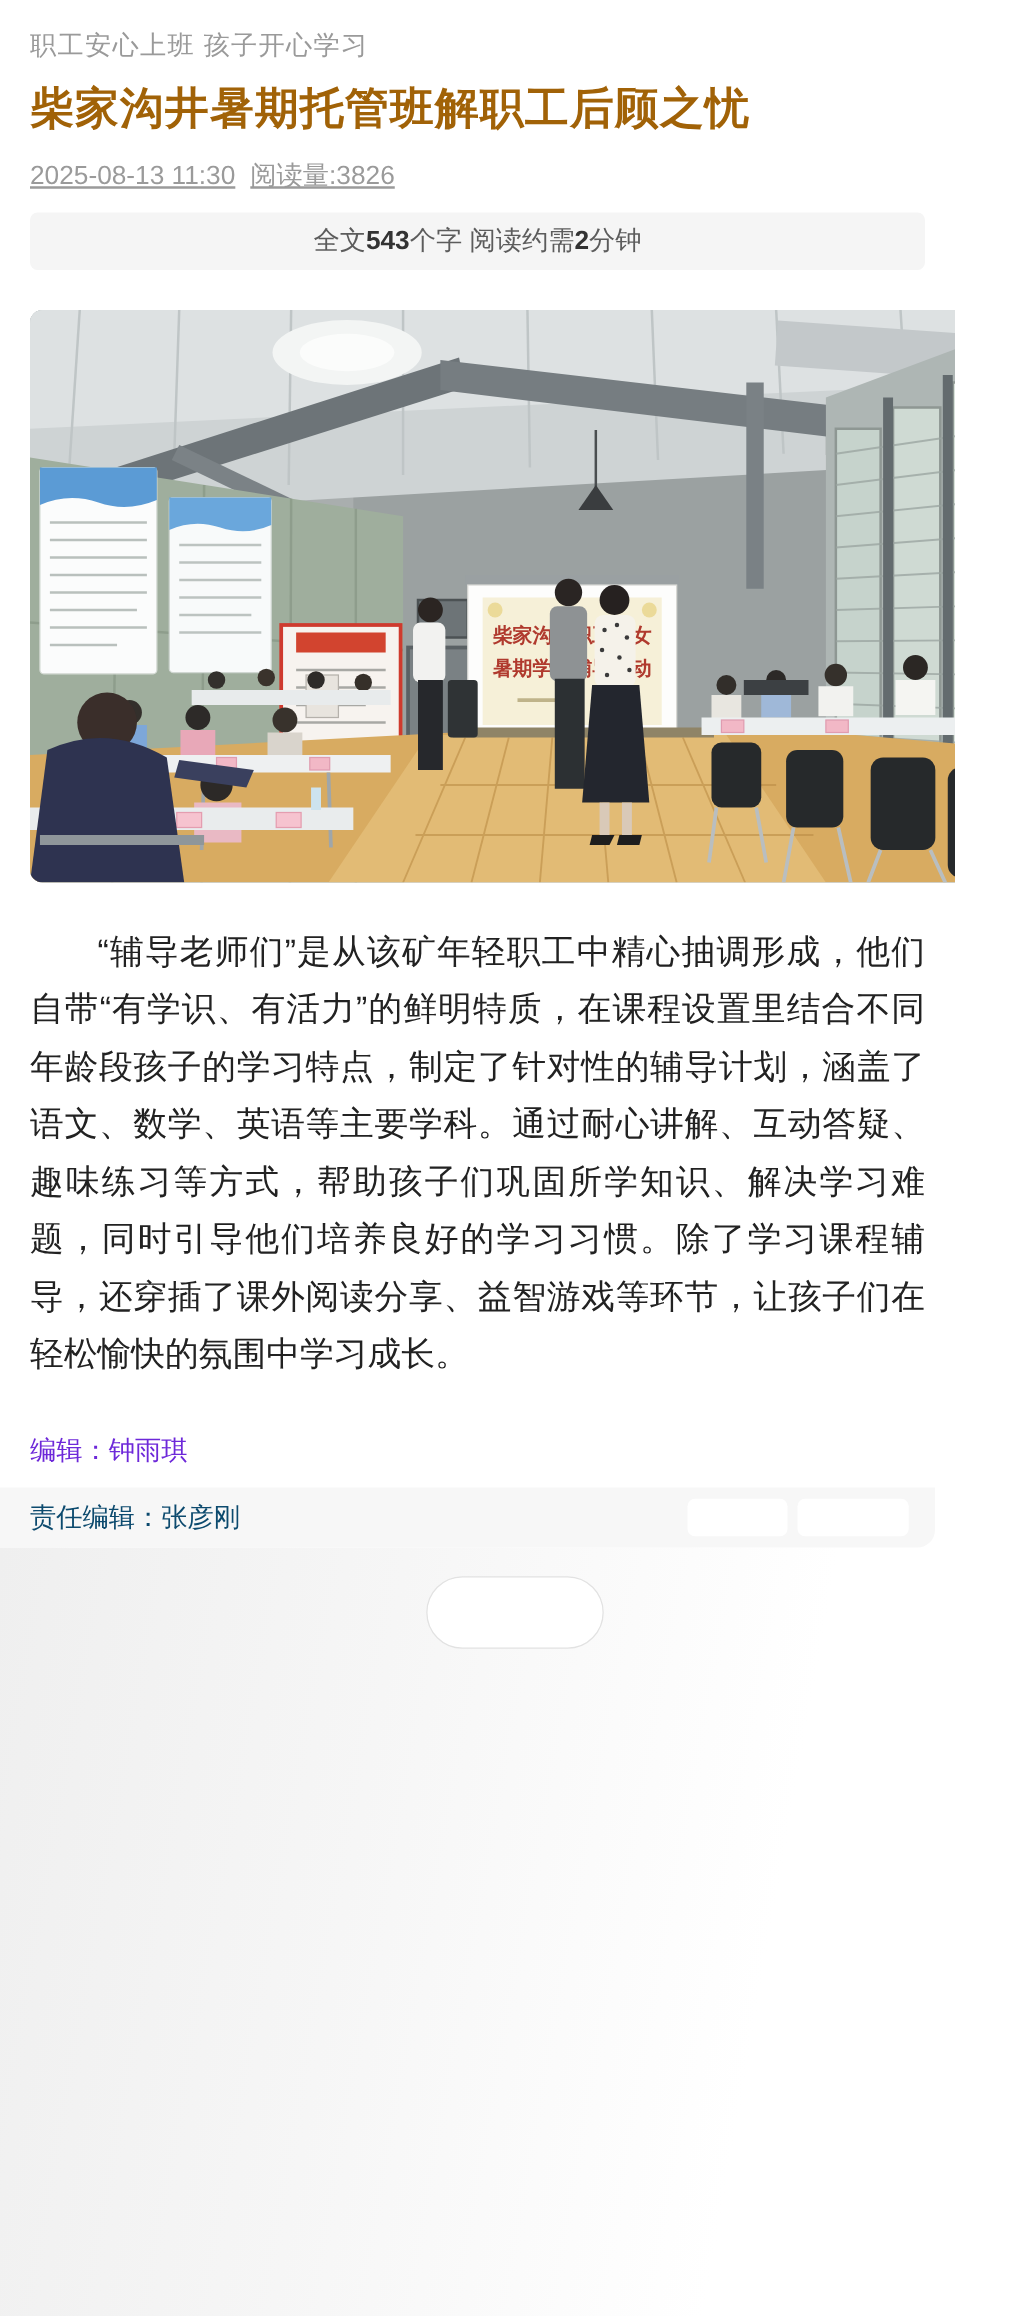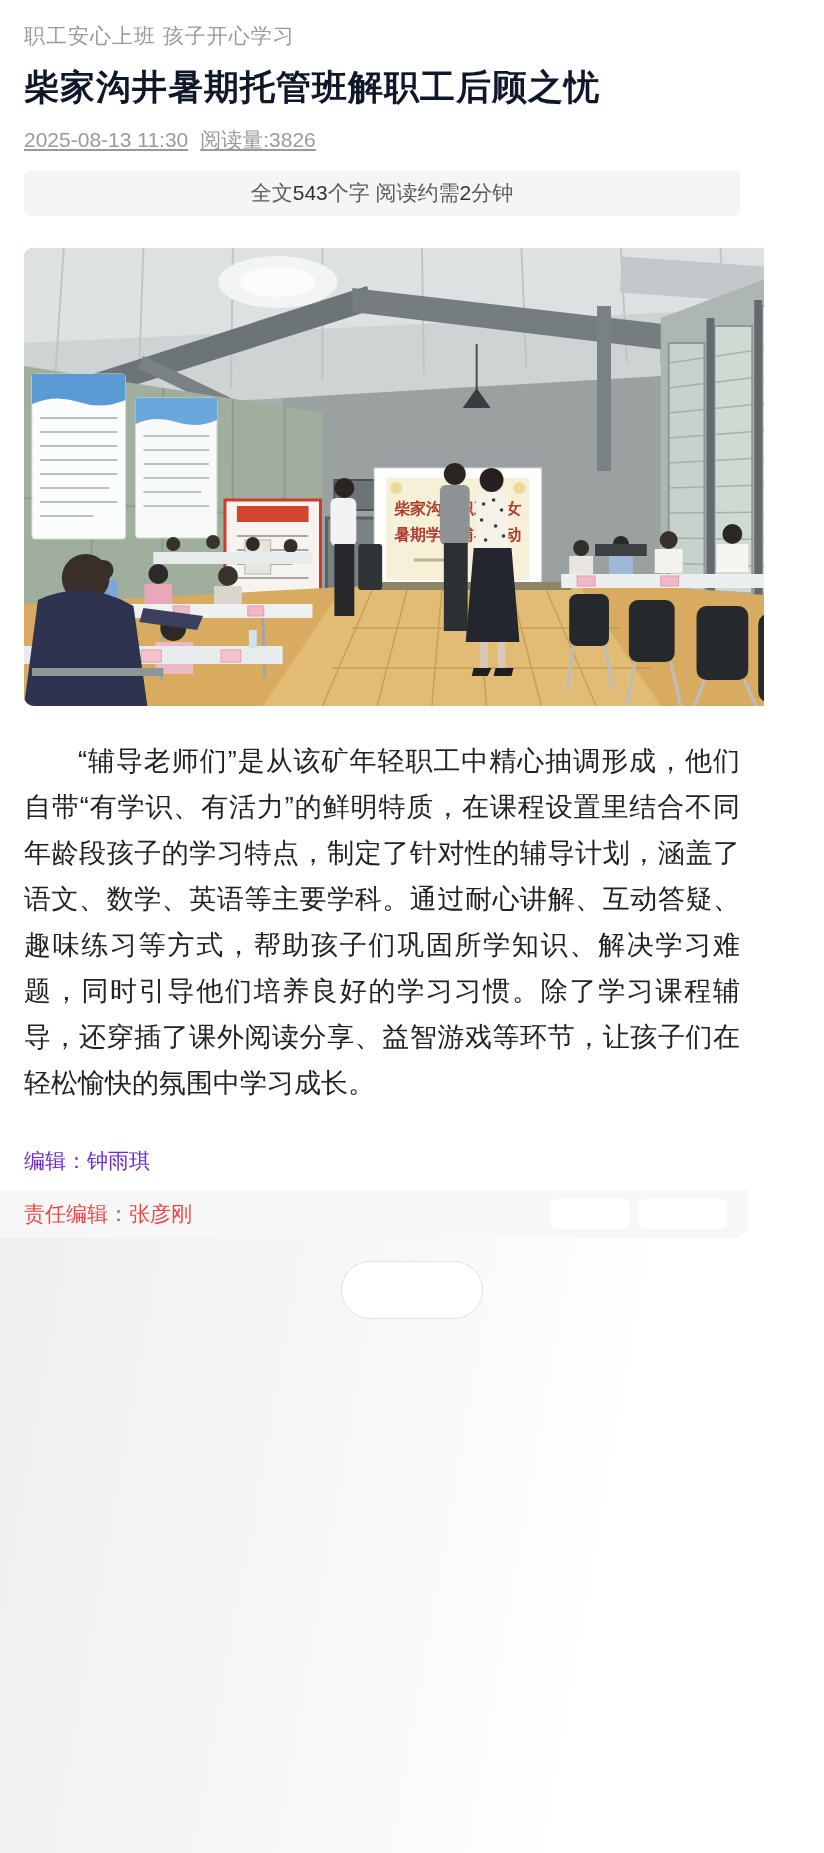--- a/index.html
+++ b/index.html
@@ -1,33 +1,33 @@
 <!DOCTYPE html>
 <html><head>
 <meta charset="utf-8">
 <style>
   html,body{margin:0;padding:0;background:#fff;}
   body{width:824px;font-family:"Liberation Sans","DejaVu Sans",sans-serif;}
   .page{width:764px;height:1853px;overflow:hidden;display:flex;flex-direction:column;background:#fff;}
   .content{padding:0 24px;}
   .kicker{padding-top:22px;font-size:21px;color:#9a9a9a;letter-spacing:1px;}
-  .title{margin-top:14px;font-size:35px;font-weight:700;color:#0f172a;line-height:1.3;letter-spacing:1px;}
+  .title{margin-top:14px;font-size:35px;font-weight:700;color:#a16207;line-height:1.3;letter-spacing:1px;}
   .meta{margin-top:16px;font-size:21px;color:#9a9a9a;}
   .meta span{margin-right:12px;text-decoration:underline;}
   .readbar{margin-top:16px;background:#f5f5f5;border-radius:6px;height:46px;line-height:46px;
            text-align:center;font-size:21px;color:#5c5c5c;}
-  .readbar b{color:#333;font-weight:400;}
+  .readbar b{color:#333;font-weight:700;}
   .article p{margin:30px 0;font-size:27px;line-height:46px;color:#222;text-align:justify;text-indent:2em;}
   .p1-lead{font-weight:700;}
   .photo-wrap{margin:32px 0;width:776px;height:458px;border-radius:10px;overflow:hidden;background:#b9bdbd;}
   .photo-wrap svg{display:block;width:100%;height:100%;}
   .editor-line{font-size:21px;color:#6d28d9;margin-top:42px;line-height:26px;}
   .band{margin-top:16px;width:748px;height:48px;background:#f7f7f7;border-radius:0 0 14px 0;
         position:relative;display:flex;align-items:center;}
-  .band-text{padding-left:24px;font-size:21px;color:#ef4444;}
+  .band-text{padding-left:24px;font-size:21px;color:#0c4a6e;}
   .chip{position:absolute;top:9px;height:30px;background:#fff;border-radius:6px;}
   .chip1{left:550px;width:80px;}
   .chip2{left:638px;width:89px;}
   .footer-area{flex:1;width:824px;background:linear-gradient(100deg,#efefef 0%,#f6f6f6 35%,#ffffff 72%);
                display:flex;justify-content:center;align-items:flex-start;}
   .like-pill{margin-top:23px;width:142px;height:58px;border-radius:29px;border:1px solid #e2e2e2;
              background:#fff;color:#8a8a8a;font-size:30px;line-height:1;cursor:pointer;
              display:flex;align-items:center;justify-content:center;font-family:"DejaVu Sans",sans-serif;}
 </style>
 </head>

